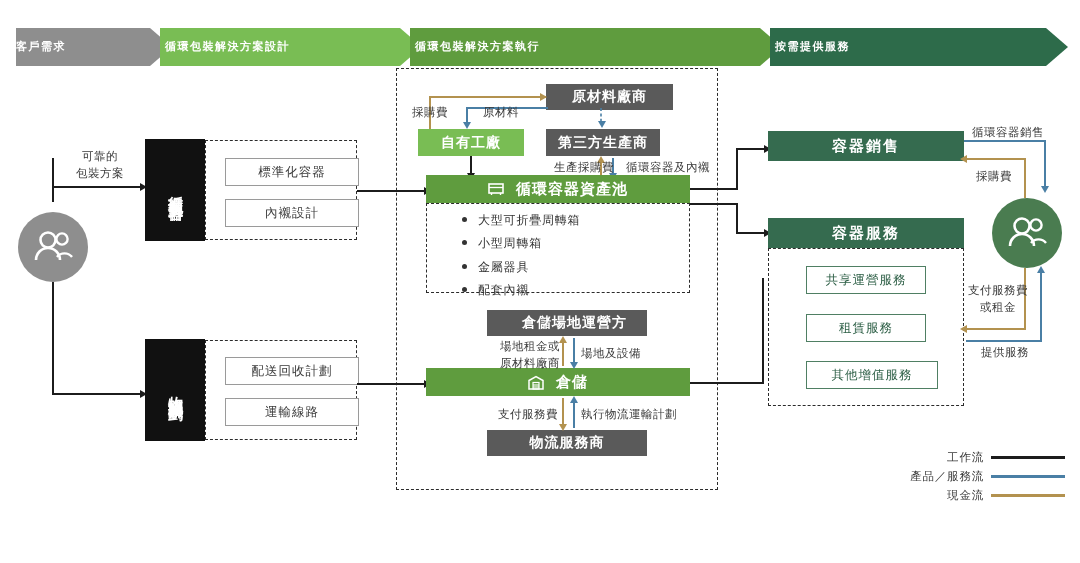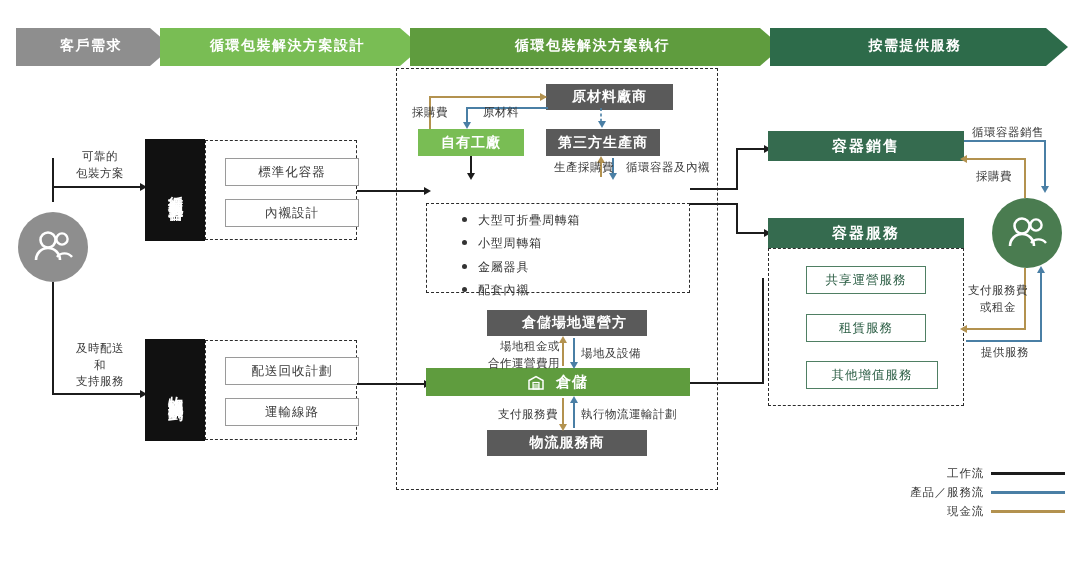--- a/index.html
+++ b/index.html
@@ -2,22 +2,22 @@
 <html><head>
 <meta charset="utf-8">
 <style>
   html,body{margin:0;padding:0;background:#ffffff;}
   body{width:1080px;height:563px;position:relative;overflow:hidden;
        font-family:"DejaVu Sans","Liberation Sans",sans-serif;}
   .stage{position:absolute;left:0;top:0;width:1080px;height:563px;}
   .abs{position:absolute;box-sizing:border-box;}
 
   
-  .chev{position:absolute;height:36px;display:flex;align-items:center;justify-content:center;
-        color:#ffffff;font-weight:bold;font-size:14px;letter-spacing:1.5px;}
+  .chev{position:absolute;height:36px;display:flex;align-items:center;
+        color:#ffffff;font-weight:bold;font-size:11px;letter-spacing:1.5px;}
   .chev span{position:relative;z-index:3;}
 
   
   .box{position:absolute;box-sizing:border-box;display:flex;align-items:center;
        justify-content:center;text-align:center;}
   .box-grey{background:#5a5a5a;color:#fff;font-weight:bold;font-size:14px;letter-spacing:1px;}
   .box-lgreen{background:#79bd54;color:#fff;font-weight:bold;font-size:14px;letter-spacing:1px;}
   .box-mgreen{background:#5f9c3e;color:#fff;font-weight:bold;font-size:15px;letter-spacing:1px;}
   .box-dgreen{background:#356b4f;color:#fff;font-weight:bold;font-size:15px;letter-spacing:2px;}
   .box-black{background:#111;color:#fff;font-weight:bold;font-size:15px;letter-spacing:2px;
@@ -98,23 +98,20 @@
   <div class="ln" style="left:52px;top:282px;width:1.6px;height:112px;"></div>
   <div class="ln" style="left:52px;top:158px;width:1.6px;height:44px;"></div>
 
   <div class="ln" style="left:52px;top:186px;width:90px;height:1.6px;"></div>
   <div class="ah ah-r" style="left:140px;top:182.5px;"></div>
   <div class="lbl" style="left:52px;top:148px;width:96px;white-space:pre-line;">可靠的
 包裝方案</div>
 
   <div class="ln" style="left:52px;top:393px;width:90px;height:1.6px;"></div>
   <div class="ah ah-r" style="left:140px;top:389.5px;"></div>
-  <div class="lbl" style="left:48px;top:340px;width:104px;white-space:pre-line;">及時配送
-和
-支持服務</div>
 
   <div class="dash" style="left:205px;top:140px;width:152px;height:100px;"></div>
   <div class="box box-black" style="left:145px;top:139px;width:60px;height:102px;">
     <span>循環包裝容器</span>
   </div>
   <div class="box box-outline" style="left:225px;top:158px;width:134px;height:28px;">
     <span>標準化容器</span>
   </div>
   <div class="box box-outline" style="left:225px;top:199px;width:134px;height:28px;">
     <span>內襯設計</span>
@@ -164,20 +161,31 @@
   <div class="ln" style="left:470px;top:156px;width:1.6px;height:19px;"></div>
   <div class="ah ah-d" style="left:466.5px;top:173px;"></div>
 
   <div class="ln gold" style="left:600px;top:158px;width:1.6px;height:19px;"></div>
   <div class="ah ah-u gold" style="left:596.5px;top:156px;"></div>
   <div class="ln blue" style="left:612px;top:158px;width:1.6px;height:17px;"></div>
   <div class="ah ah-d blue" style="left:608.5px;top:173px;"></div>
   <div class="lbl" style="left:544px;top:159px;width:80px;text-align:center;">生產採購費</div>
   <div class="lbl" style="left:620px;top:159px;width:96px;text-align:center;">循環容器及內襯</div>
 
+  <div class="box box-mgreen" style="left:426px;top:175px;width:264px;height:28px;">
+    <span class="icon-inline">
+      <svg width="16" height="14" viewBox="0 0 16 14">
+        <rect x="1" y="2" width="14" height="9" fill="none" stroke="#fff" stroke-width="1.6"></rect>
+        <line x1="1" y1="5.5" x2="15" y2="5.5" stroke="#fff" stroke-width="1.3"></line>
+        <line x1="3.5" y1="11" x2="3.5" y2="13" stroke="#fff" stroke-width="1.4"></line>
+        <line x1="12.5" y1="11" x2="12.5" y2="13" stroke="#fff" stroke-width="1.4"></line>
+      </svg>
+    </span>
+    <span>循環容器資產池</span>
+  </div>
   <div class="dash-thin" style="left:426px;top:203px;width:264px;height:90px;border-color:#2b2b2b;"></div>
   <div class="bullets" style="left:460px;top:209px;width:220px;">
     <div>大型可折疊周轉箱</div>
     <div>小型周轉箱</div>
     <div>金屬器具</div>
     <div>配套內襯</div>
   </div>
 
   <div class="ln" style="left:690px;top:188px;width:47px;height:1.6px;"></div>
   <div class="ln" style="left:736px;top:148px;width:1.6px;height:42px;"></div>
@@ -205,21 +213,21 @@
   </div>
   <div class="box box-grey" style="left:487px;top:430px;width:160px;height:26px;">
     <span>物流服務商</span>
   </div>
 
   <div class="ln gold" style="left:562px;top:338px;width:1.6px;height:28px;"></div>
   <div class="ah ah-u gold" style="left:558.5px;top:336px;"></div>
   <div class="ln blue" style="left:573px;top:338px;width:1.6px;height:26px;"></div>
   <div class="ah ah-d blue" style="left:569.5px;top:362px;"></div>
   <div class="lbl" style="left:466px;top:338px;width:94px;text-align:right;white-space:pre-line;">場地租金或
-合作運營費用</div>
+原材料廠商</div>
   <div class="lbl" style="left:581px;top:345px;width:86px;text-align:left;">場地及設備</div>
 
   <div class="ln gold" style="left:562px;top:398px;width:1.6px;height:28px;"></div>
   <div class="ah ah-d gold" style="left:558.5px;top:424px;"></div>
   <div class="ln blue" style="left:573px;top:400px;width:1.6px;height:28px;"></div>
   <div class="ah ah-u blue" style="left:569.5px;top:396px;"></div>
   <div class="lbl" style="left:474px;top:406px;width:84px;text-align:right;">支付服務費</div>
   <div class="lbl" style="left:581px;top:406px;width:110px;text-align:left;">執行物流運輸計劃</div>
 
   <div class="ln" style="left:690px;top:382px;width:74px;height:1.6px;"></div>
@@ -265,21 +273,21 @@
   <div class="ln gold" style="left:966px;top:328px;width:59px;height:1.6px;"></div>
   <div class="ah ah-l gold" style="left:960px;top:324.5px;"></div>
   <div class="lbl" style="left:958px;top:282px;width:80px;text-align:center;white-space:pre-line;">支付服務費
 或租金</div>
 
   <div class="ln blue" style="left:966px;top:340px;width:76px;height:1.6px;"></div>
   <div class="ln blue" style="left:1040px;top:272px;width:1.6px;height:70px;"></div>
   <div class="ah ah-u blue" style="left:1036.5px;top:266px;"></div>
   <div class="lbl" style="left:962px;top:344px;width:86px;text-align:center;">提供服務</div>
 
-  <div class="legend" style="left:860px;top:464px;width:205px;">
+  <div class="legend" style="left:860px;top:448px;width:205px;">
     <div class="legend-row">
       <span class="lt">工作流</span>
       <span class="lbar" style="background:#1c1c1c;"></span>
     </div>
     <div class="legend-row">
       <span class="lt">產品／服務流</span>
       <span class="lbar" style="background:#4a7fa5;"></span>
     </div>
     <div class="legend-row">
       <span class="lt">現金流</span>

